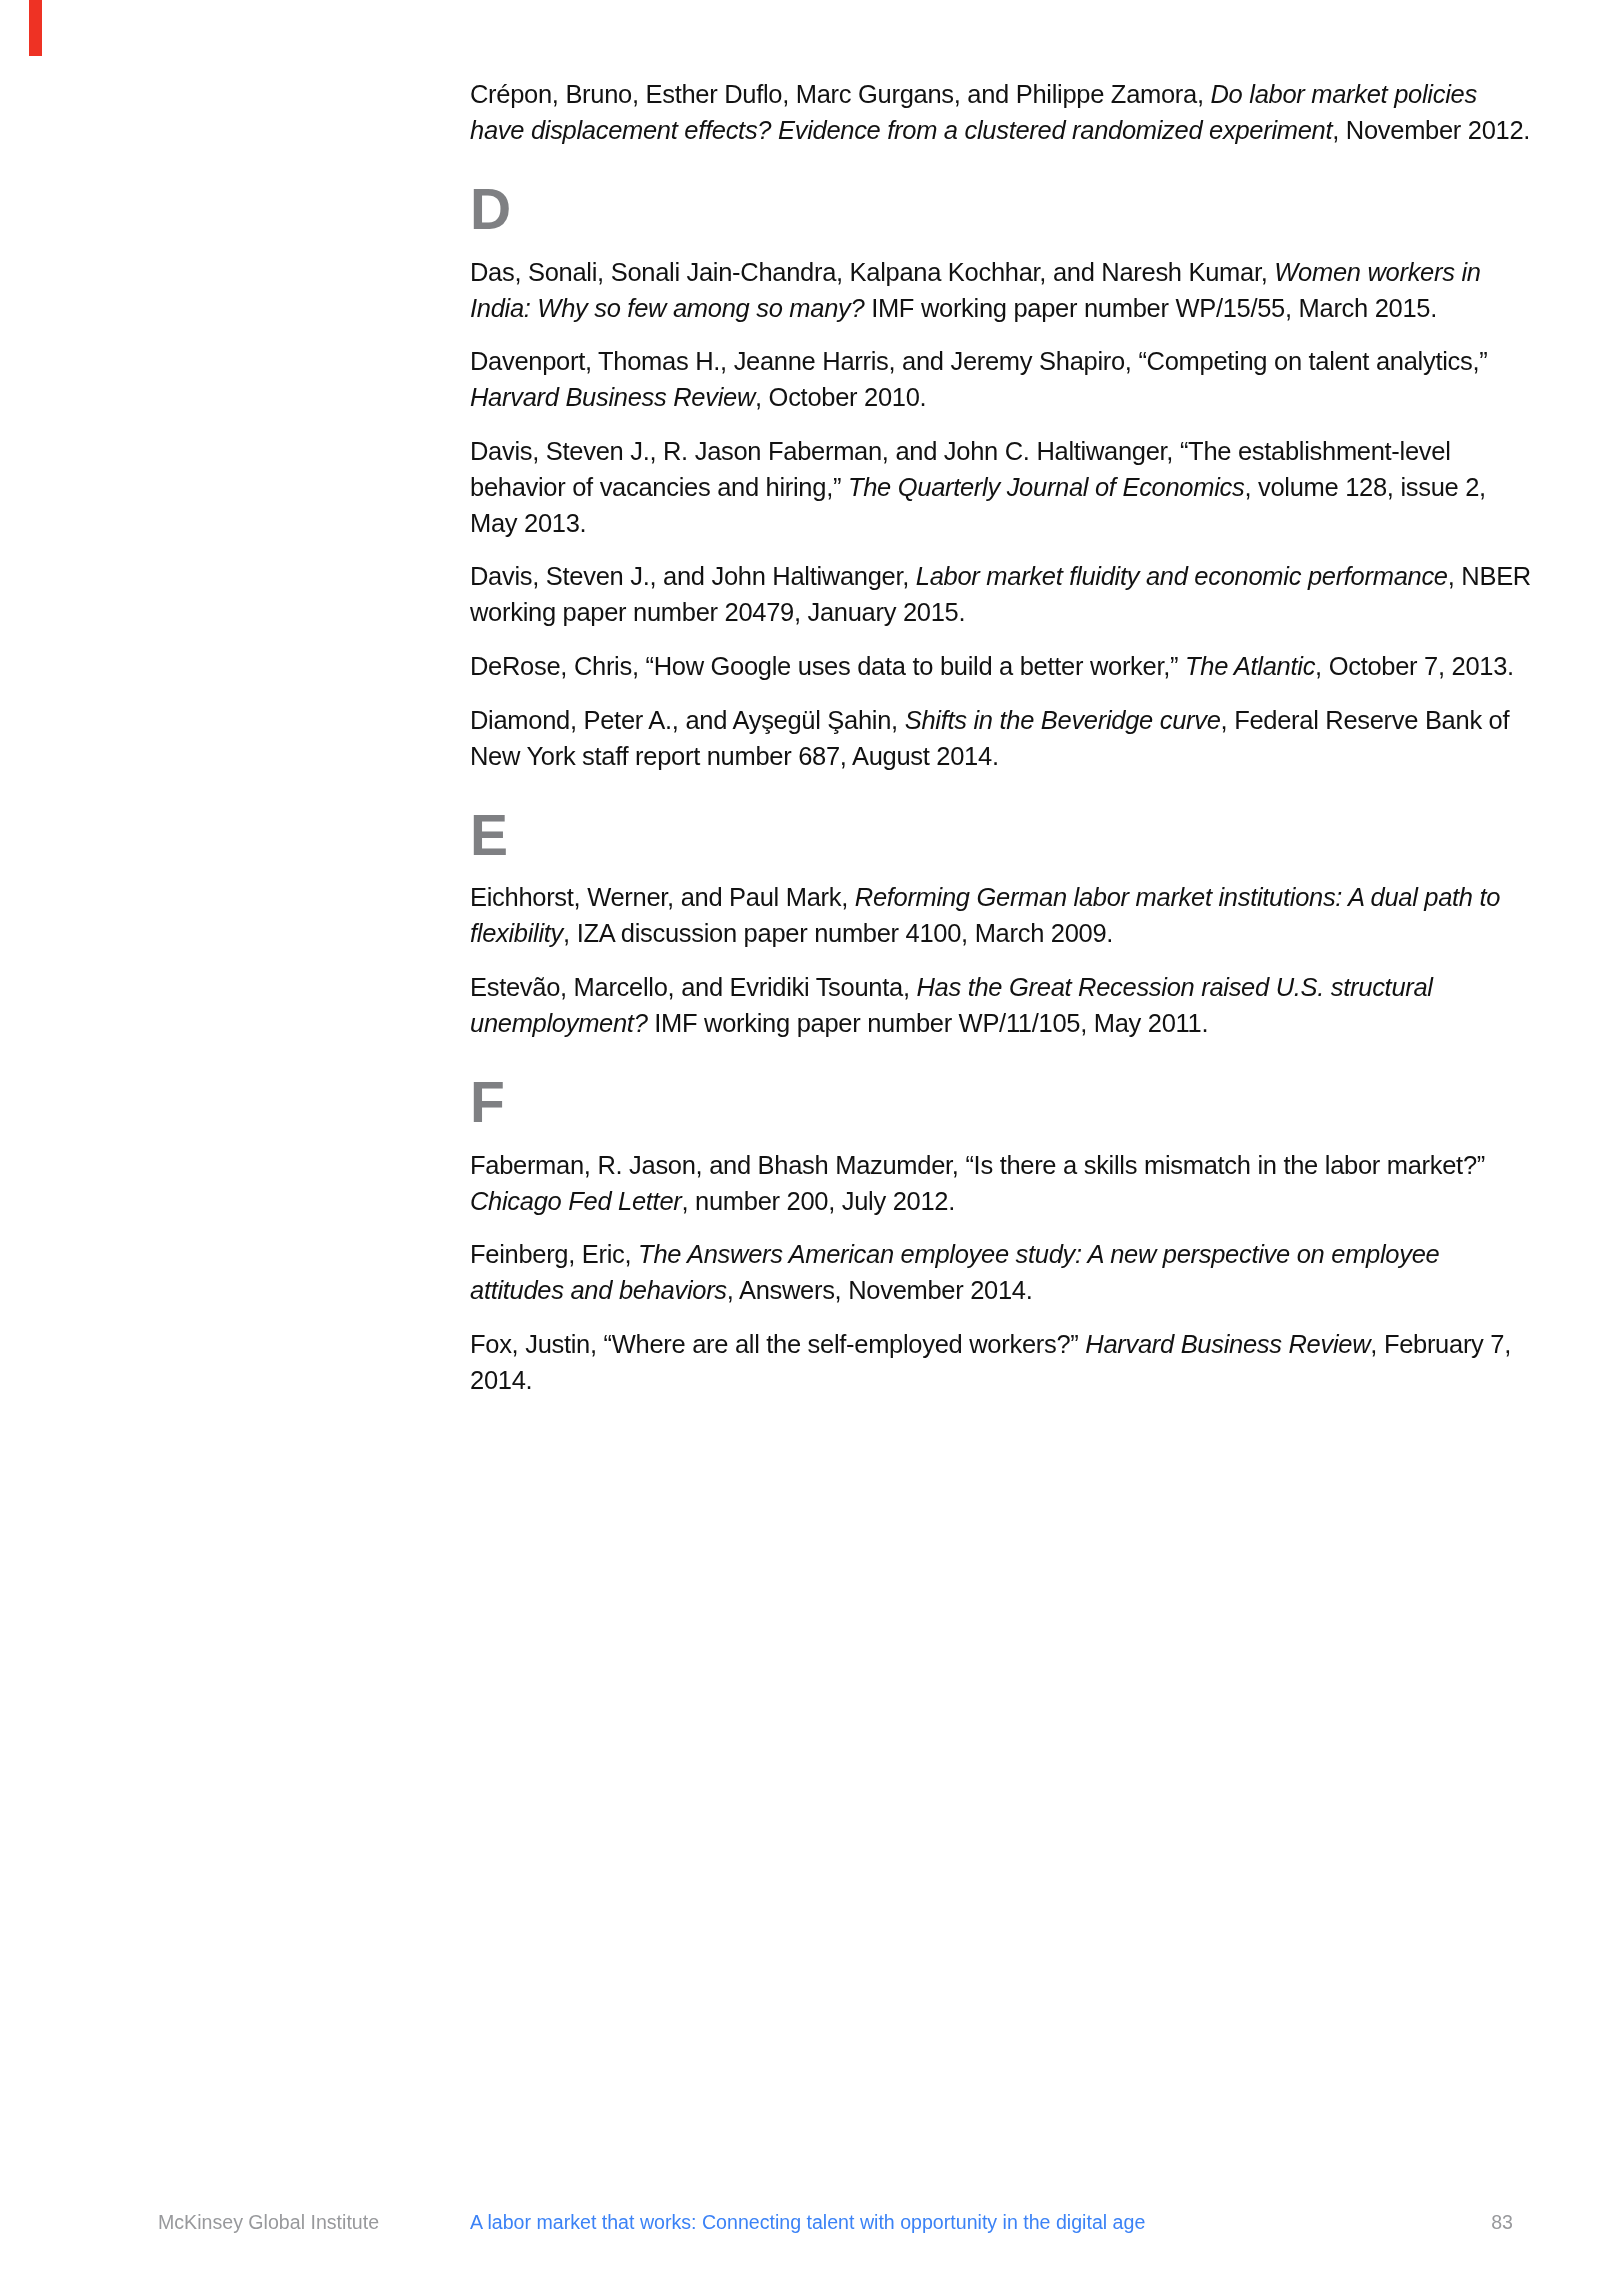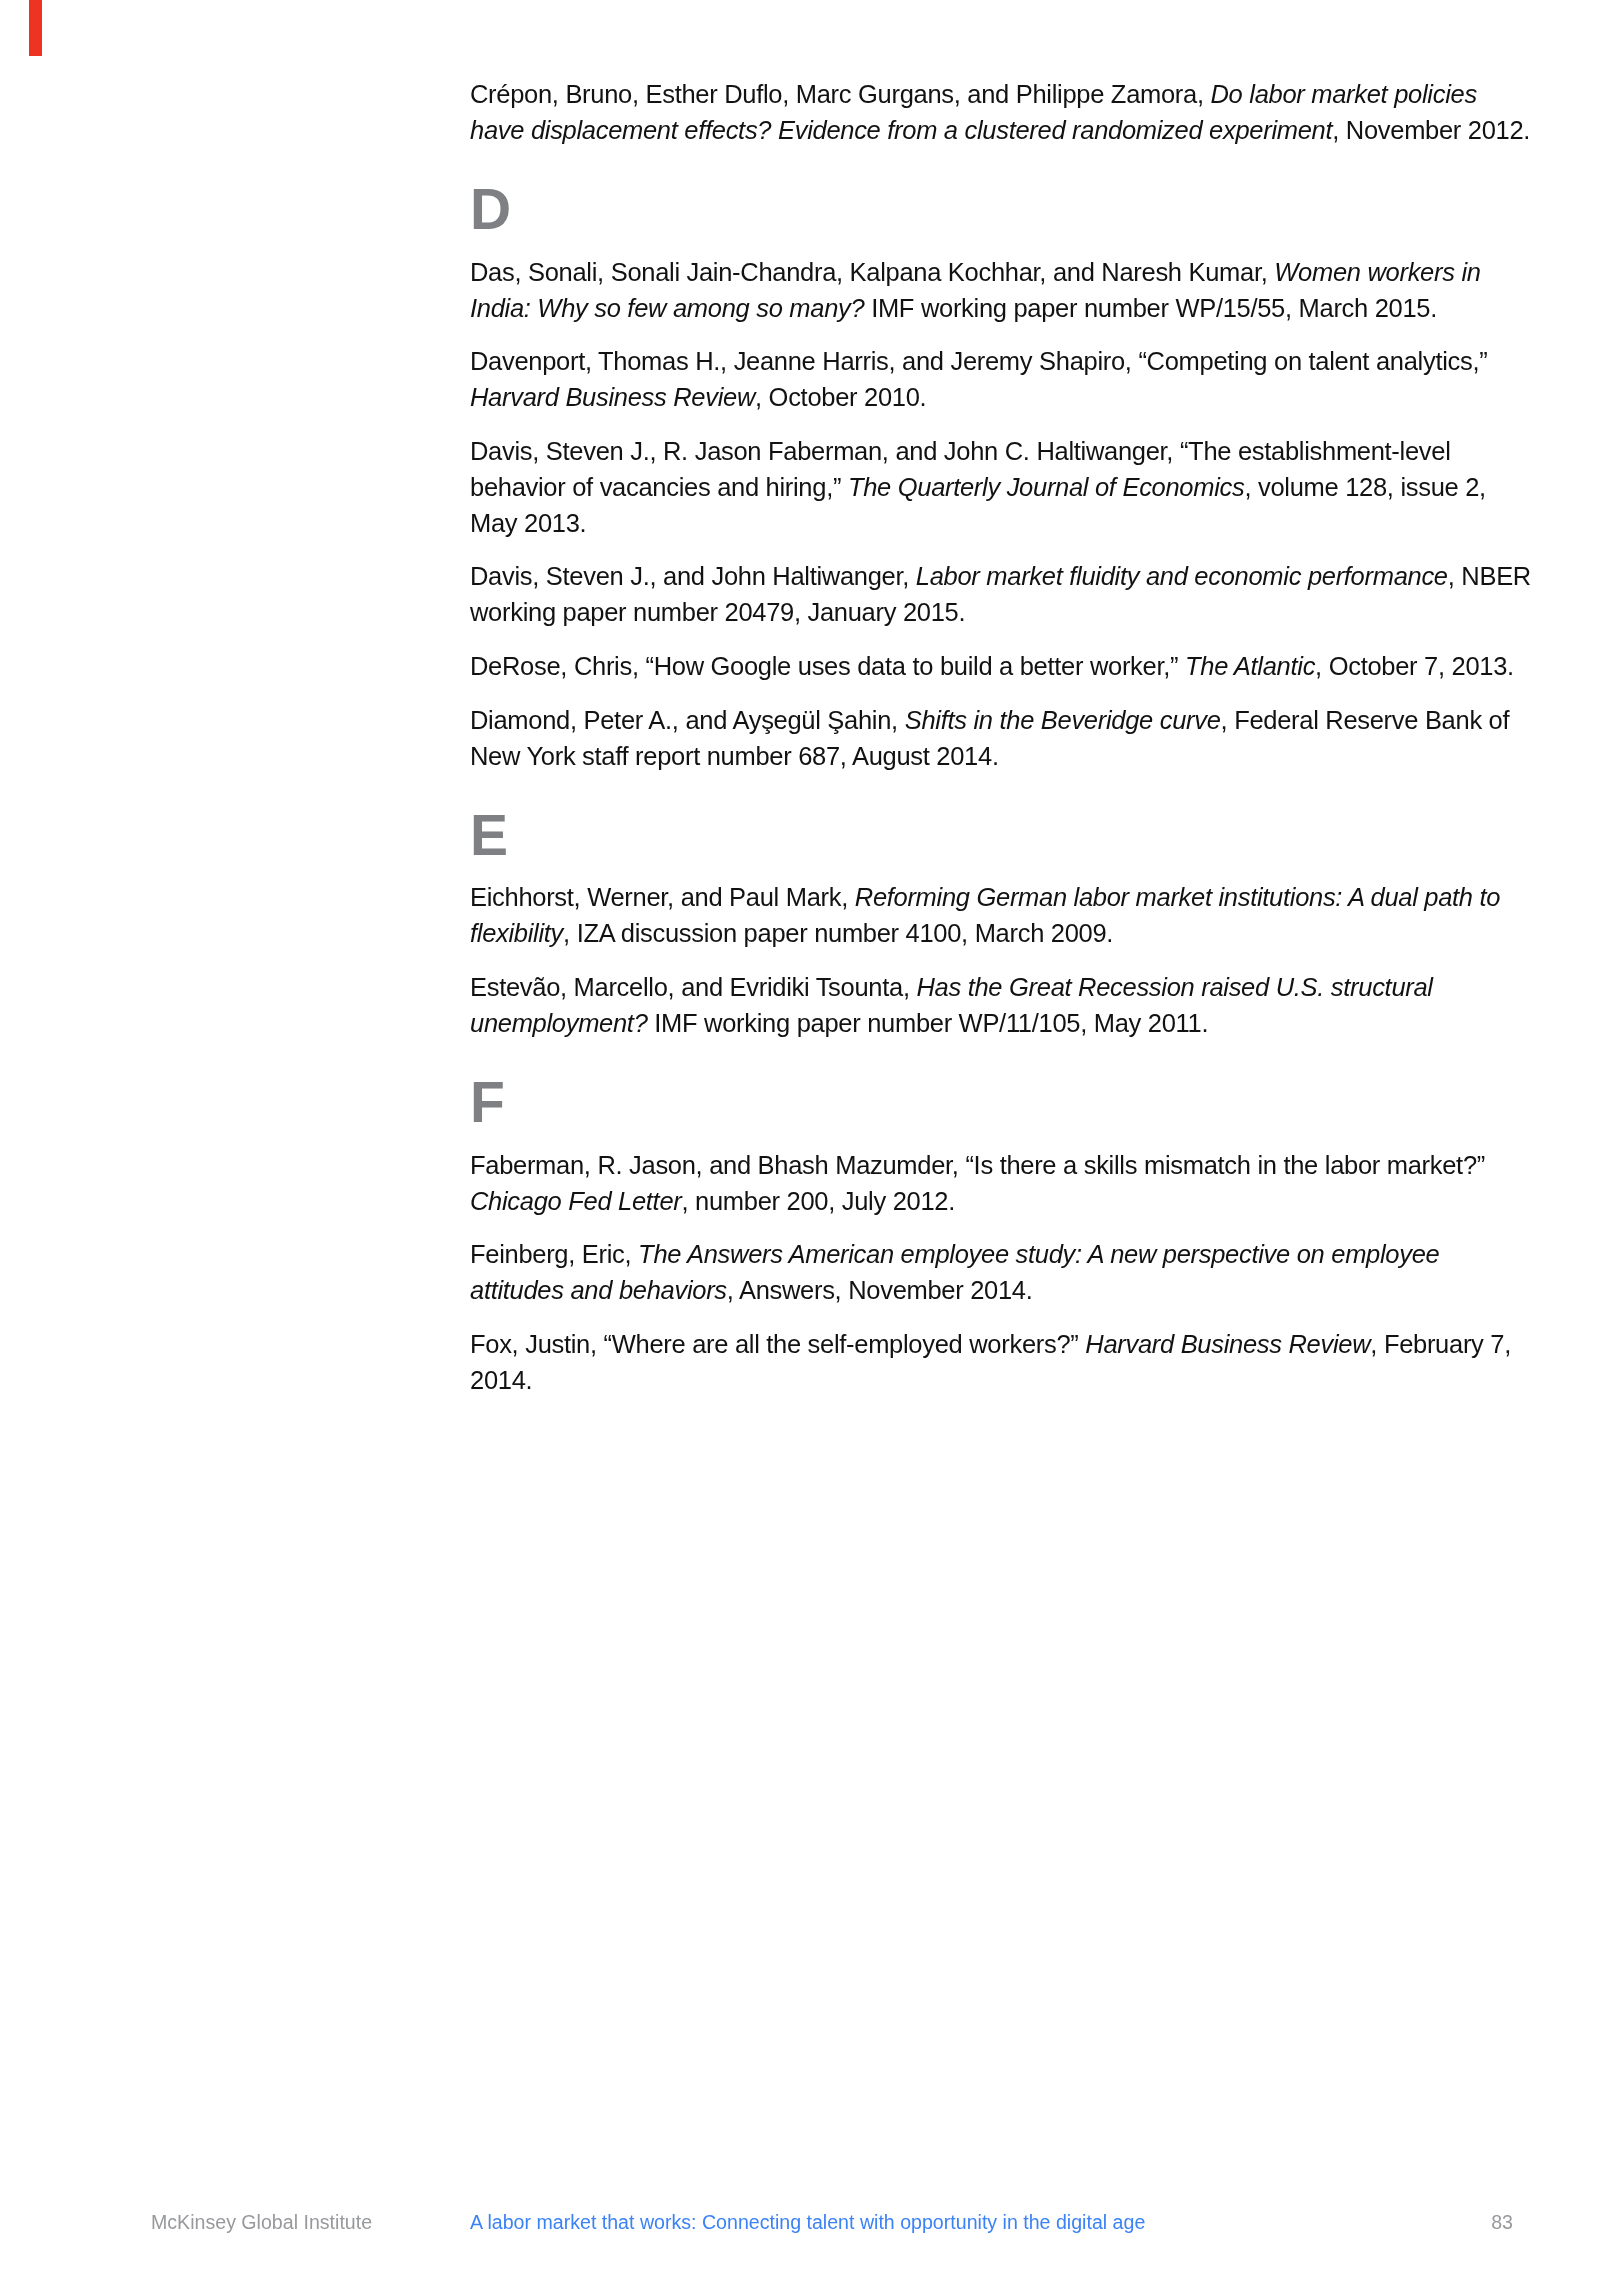--- a/index.html
+++ b/index.html
@@ -44,21 +44,21 @@
   .footer {
     position: absolute;
     left: 0;
     top: 2211px;
     width: 1621px;
     font-size: 19.6px;
     line-height: 23.5px;
   }
   .footer .institute {
     position: absolute;
-    left: 151px;
+    left: 158px;
     top: 0;
     color: var(--footer-gray, #98999c);
     text-align: center;
   }
   .footer .report-title {
     position: absolute;
     left: 470px;
     top: 0;
     color: #3b82f6;
   }

